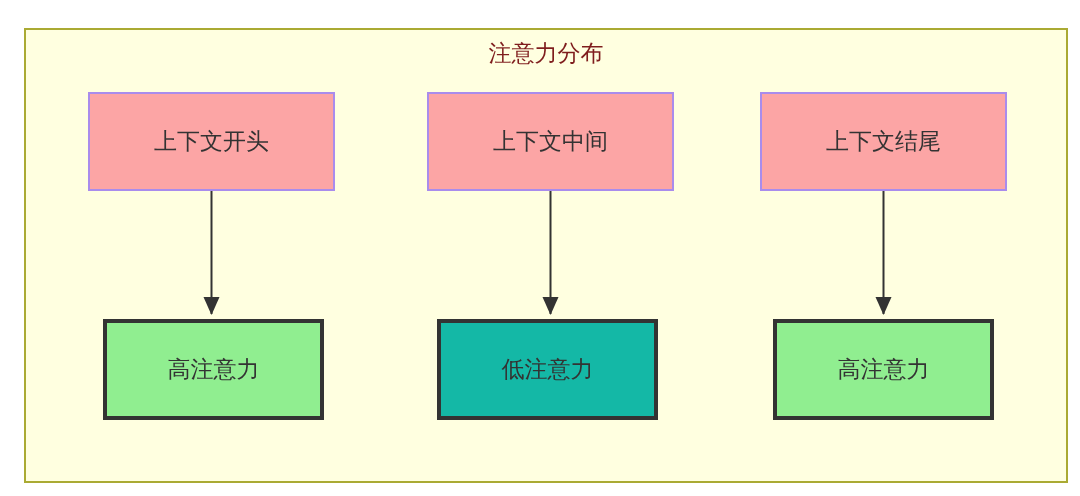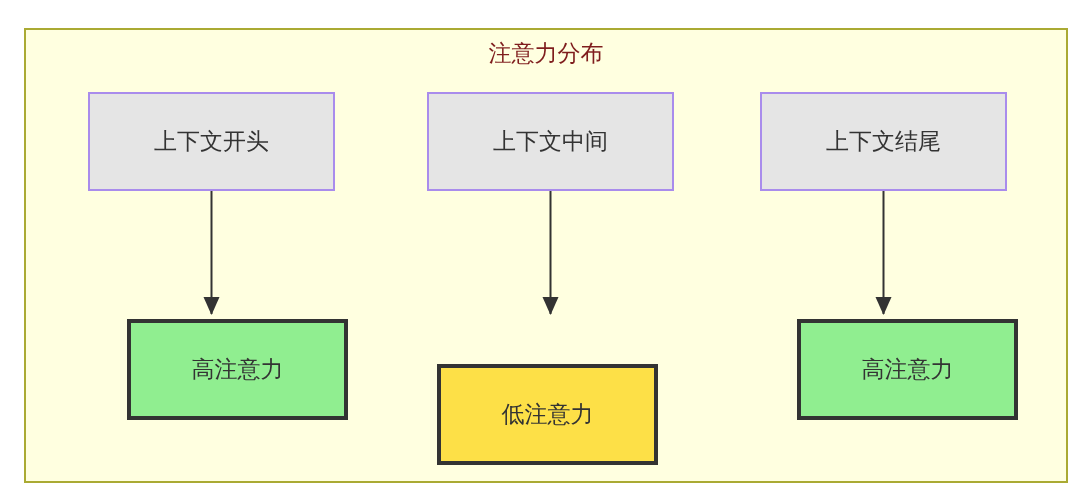--- a/index.html
+++ b/index.html
@@ -45,34 +45,34 @@
     box-sizing: border-box;
     display: flex;
     align-items: center;
     justify-content: center;
     font-size: 23px;
     color: #333333;
     line-height: 1;
     white-space: nowrap;
   }
   .node-context {
-    background: #e5e5e5;
+    background: #fca5a5;
     border: 2px solid #a98cec;
     width: 247px;
     height: 99px;
     top: 92px;
   }
   .node-attn {
     width: 221px;
     height: 101px;
     top: 319px;
     border: 4px solid #333333;
   }
-  .fill-high { background: #90ee90; margin-left: 24px; }
-  .fill-low  { background: #fde047; margin-top: 45px; }
+  .fill-high { background: #90ee90; }
+  .fill-low  { background: #14b8a6; }
 
   .col-a-top { left: 88px; }
   .col-b-top { left: 427px; }
   .col-c-top { left: 760px; }
 
   .col-a-bot { left: 103px; }
   .col-b-bot { left: 437px; }
   .col-c-bot { left: 773px; }
 
   .edge-layer {

